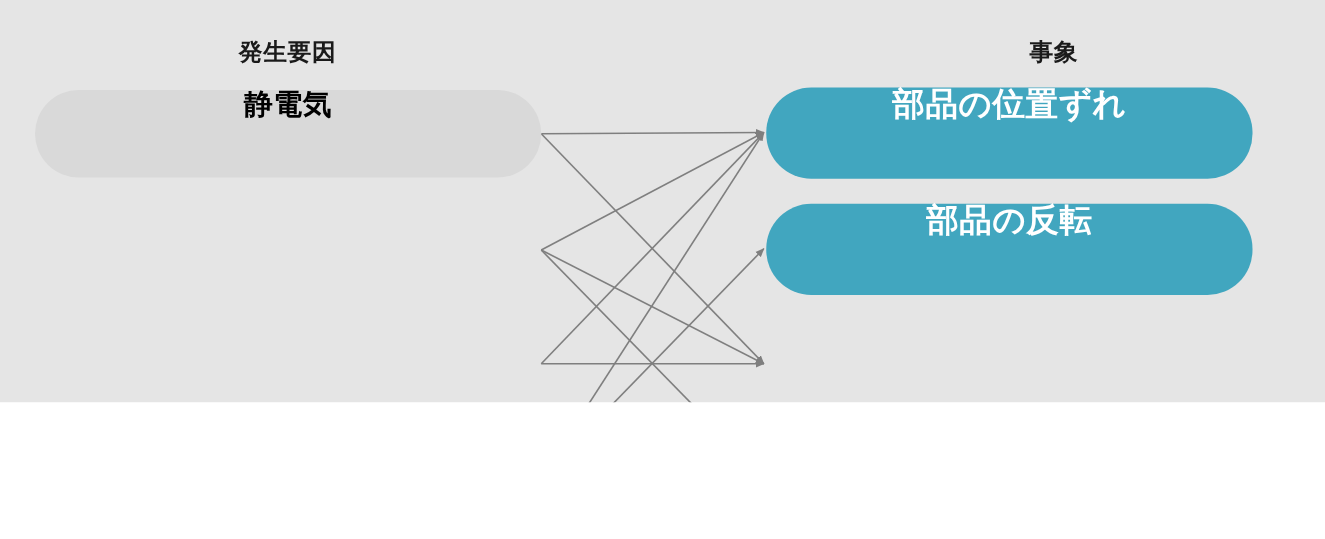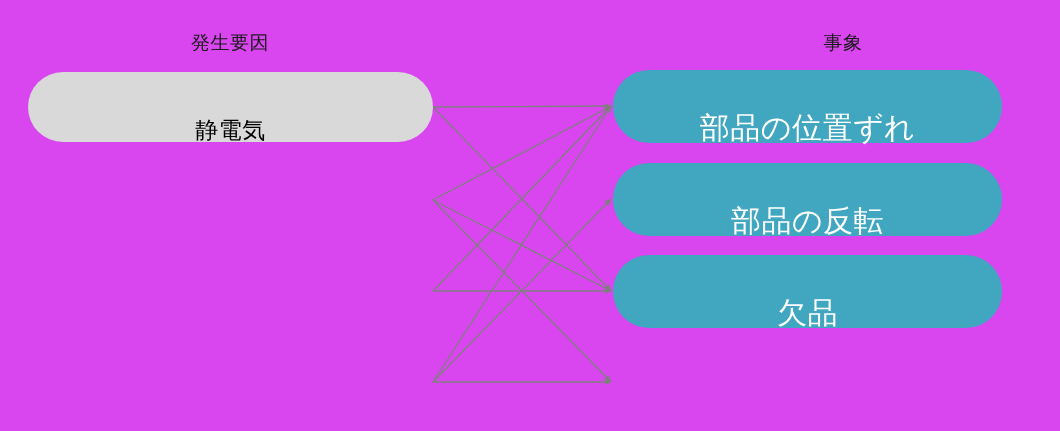--- a/index.html
+++ b/index.html
@@ -6,60 +6,61 @@
     margin: 0;
     padding: 0;
     background: #ffffff;
   }
   body {
     font-family: "Liberation Sans", "DejaVu Sans", sans-serif;
   }
   #canvas {
     position: relative;
     width: 1060px;
-    height: 431px;
-    background: #d946ef;
+    height: 322px;
+    background: #e5e5e5;
     overflow: hidden;
+    font-weight: bold;
   }
   .col-header {
     position: absolute;
     font-size: 19px;
     color: #1a1a1a;
     line-height: 1;
     white-space: nowrap;
     transform: translateX(-50%);
     letter-spacing: 0.5px;
   }
   #header-causes { left: 230px; top: 33px; }
   #header-effects { left: 843px; top: 33px; }
 
   .node {
     position: absolute;
     display: flex;
-    align-items: flex-end;
+    align-items: flex-start;
     justify-content: center;
     border-radius: 36px;
     box-sizing: border-box;
     white-space: nowrap;
   }
   .node-cause {
     left: 28px;
     width: 405px;
     height: 70px;
     background: #d9d9d9;
     color: #000000;
     font-size: 23px;
   }
   .node-effect {
     left: 613px;
     width: 389px;
     height: 73px;
     background: #41a6bf;
     color: #ffffff;
-    font-size: 30px;
+    font-size: 26px;
   }
   .node-label {
     display: block;
     line-height: 1;
     letter-spacing: 0.5px;
   }
   #links {
     position: absolute;
     left: 0;
     top: 0;
@@ -100,17 +101,14 @@
   <div class="node node-cause" style="top:72px">
     <span class="node-label">静電気</span>
   </div>
 
   <div class="node node-effect" style="top:70px">
     <span class="node-label">部品の位置ずれ</span>
   </div>
   <div class="node node-effect" style="top:163px">
     <span class="node-label">部品の反転</span>
   </div>
-  <div class="node node-effect" style="top:255px">
-    <span class="node-label">欠品</span>
-  </div>
 
 </div>
 
 </body></html>

